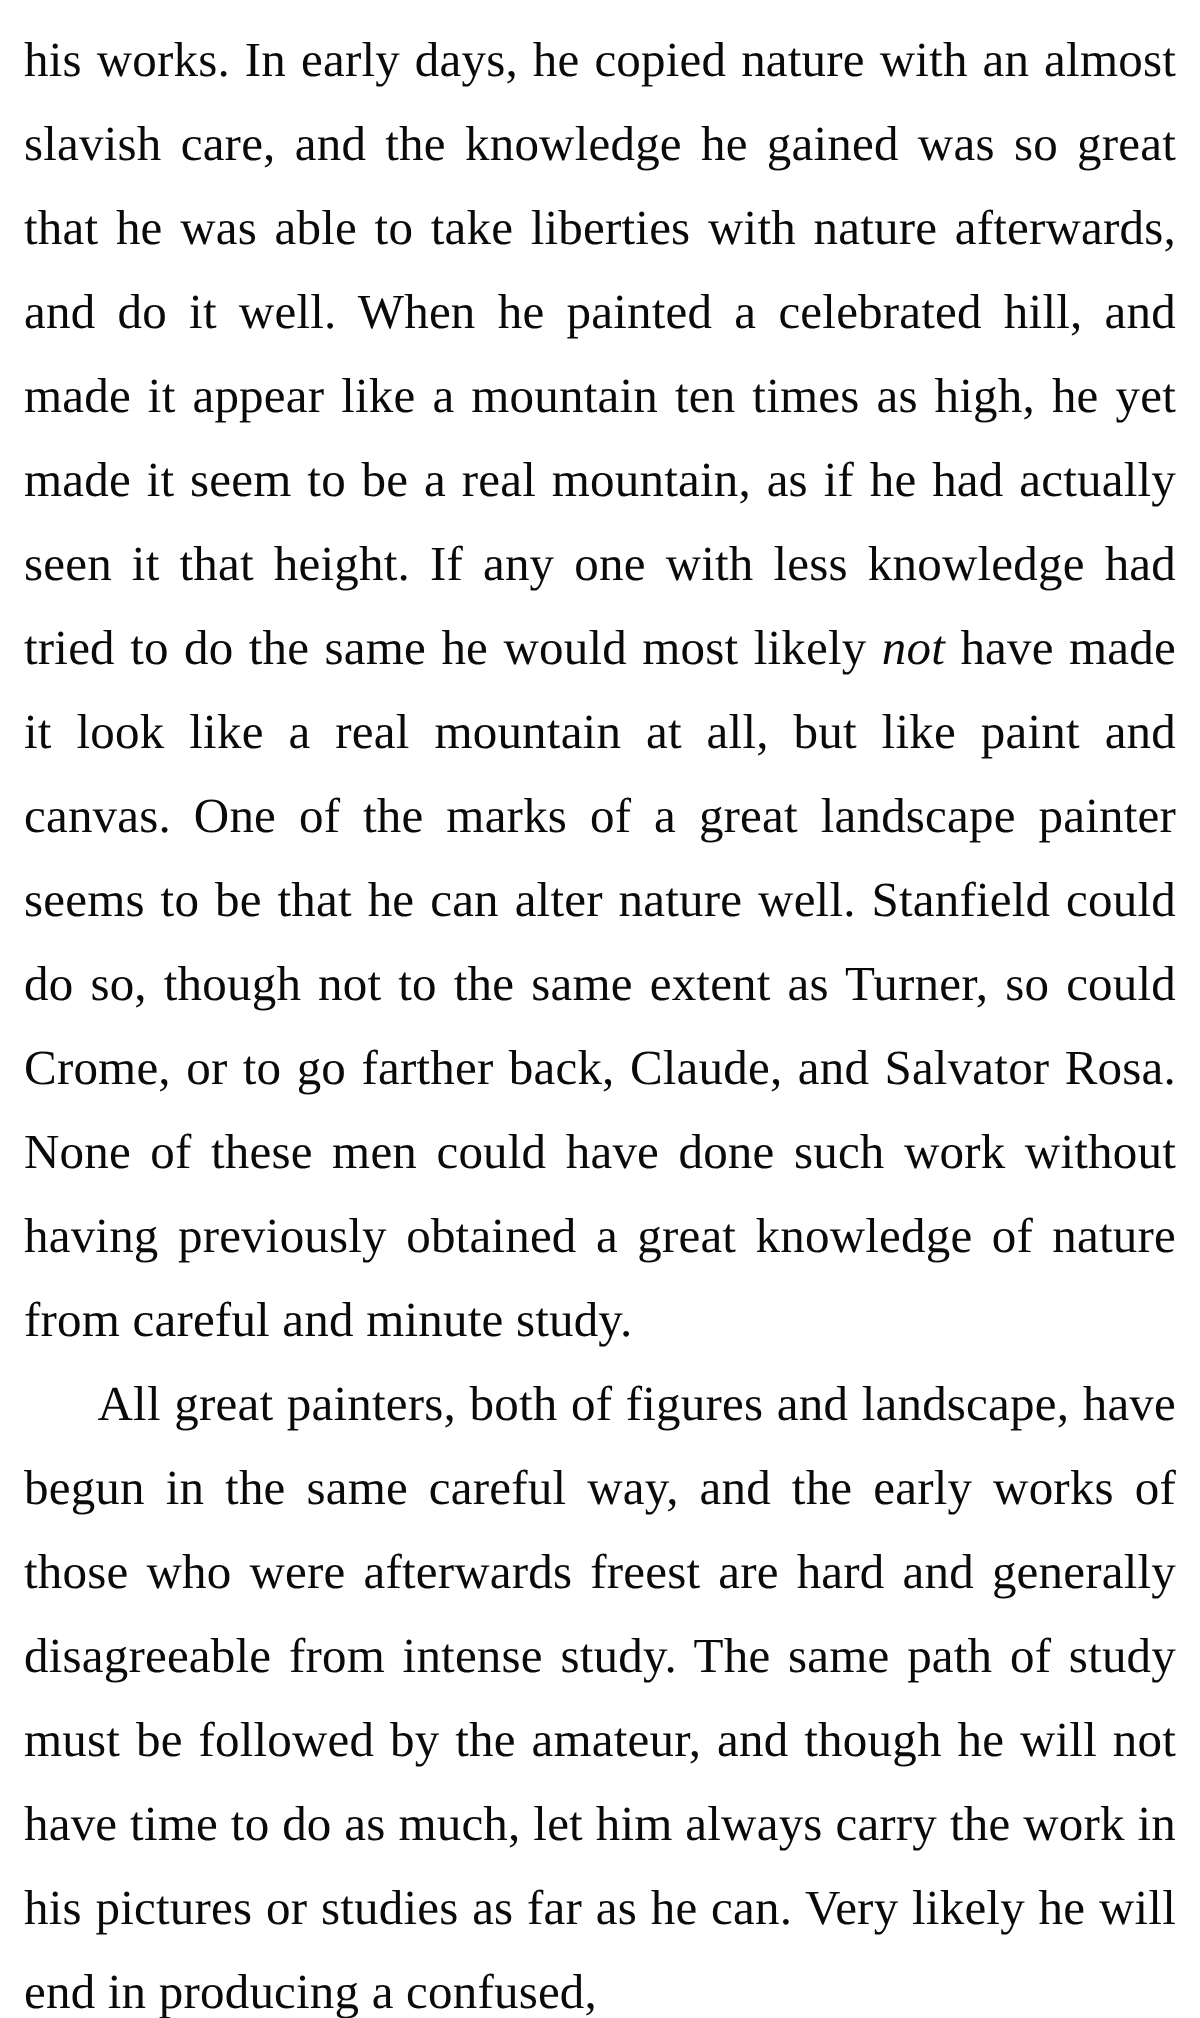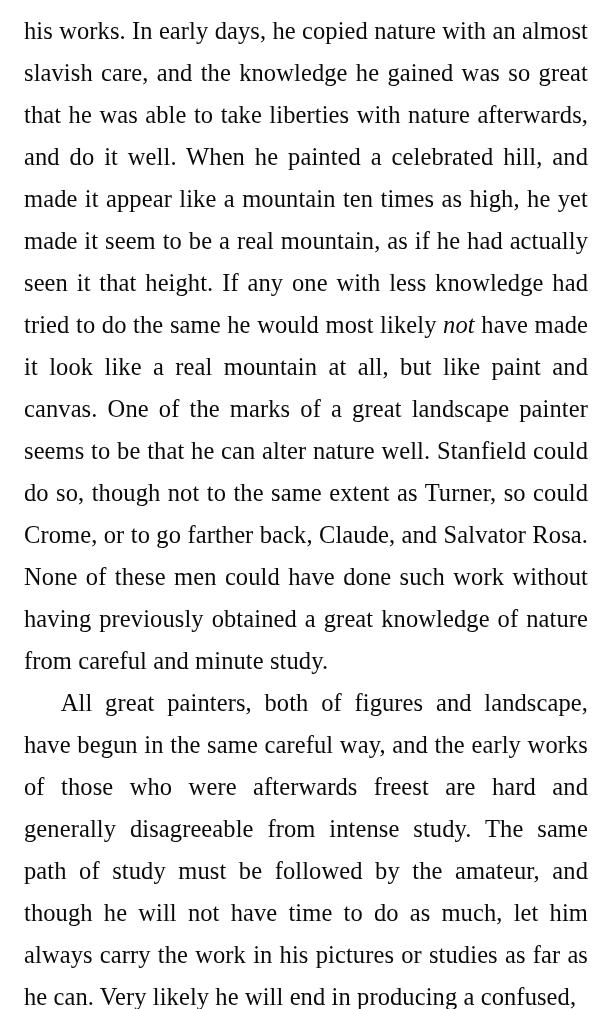--- a/index.html
+++ b/index.html
@@ -11,21 +11,21 @@
     width: 600px;
     height: 1009px;
     font-family: "Liberation Serif", serif;
     color: #0a0a0a;
     overflow: hidden;
   }
   .page {
     width: 600px;
     height: 1009px;
     box-sizing: border-box;
-    padding: 10px 12px 0 24px;
+    padding: 10px 12px 0 12px;
     position: relative;
   }
   .body-text {
     font-size: 24.5px;
     line-height: 42px;
     text-align: justify;
     text-justify: inter-word;
     letter-spacing: 0.1px;
   }
   .para {

